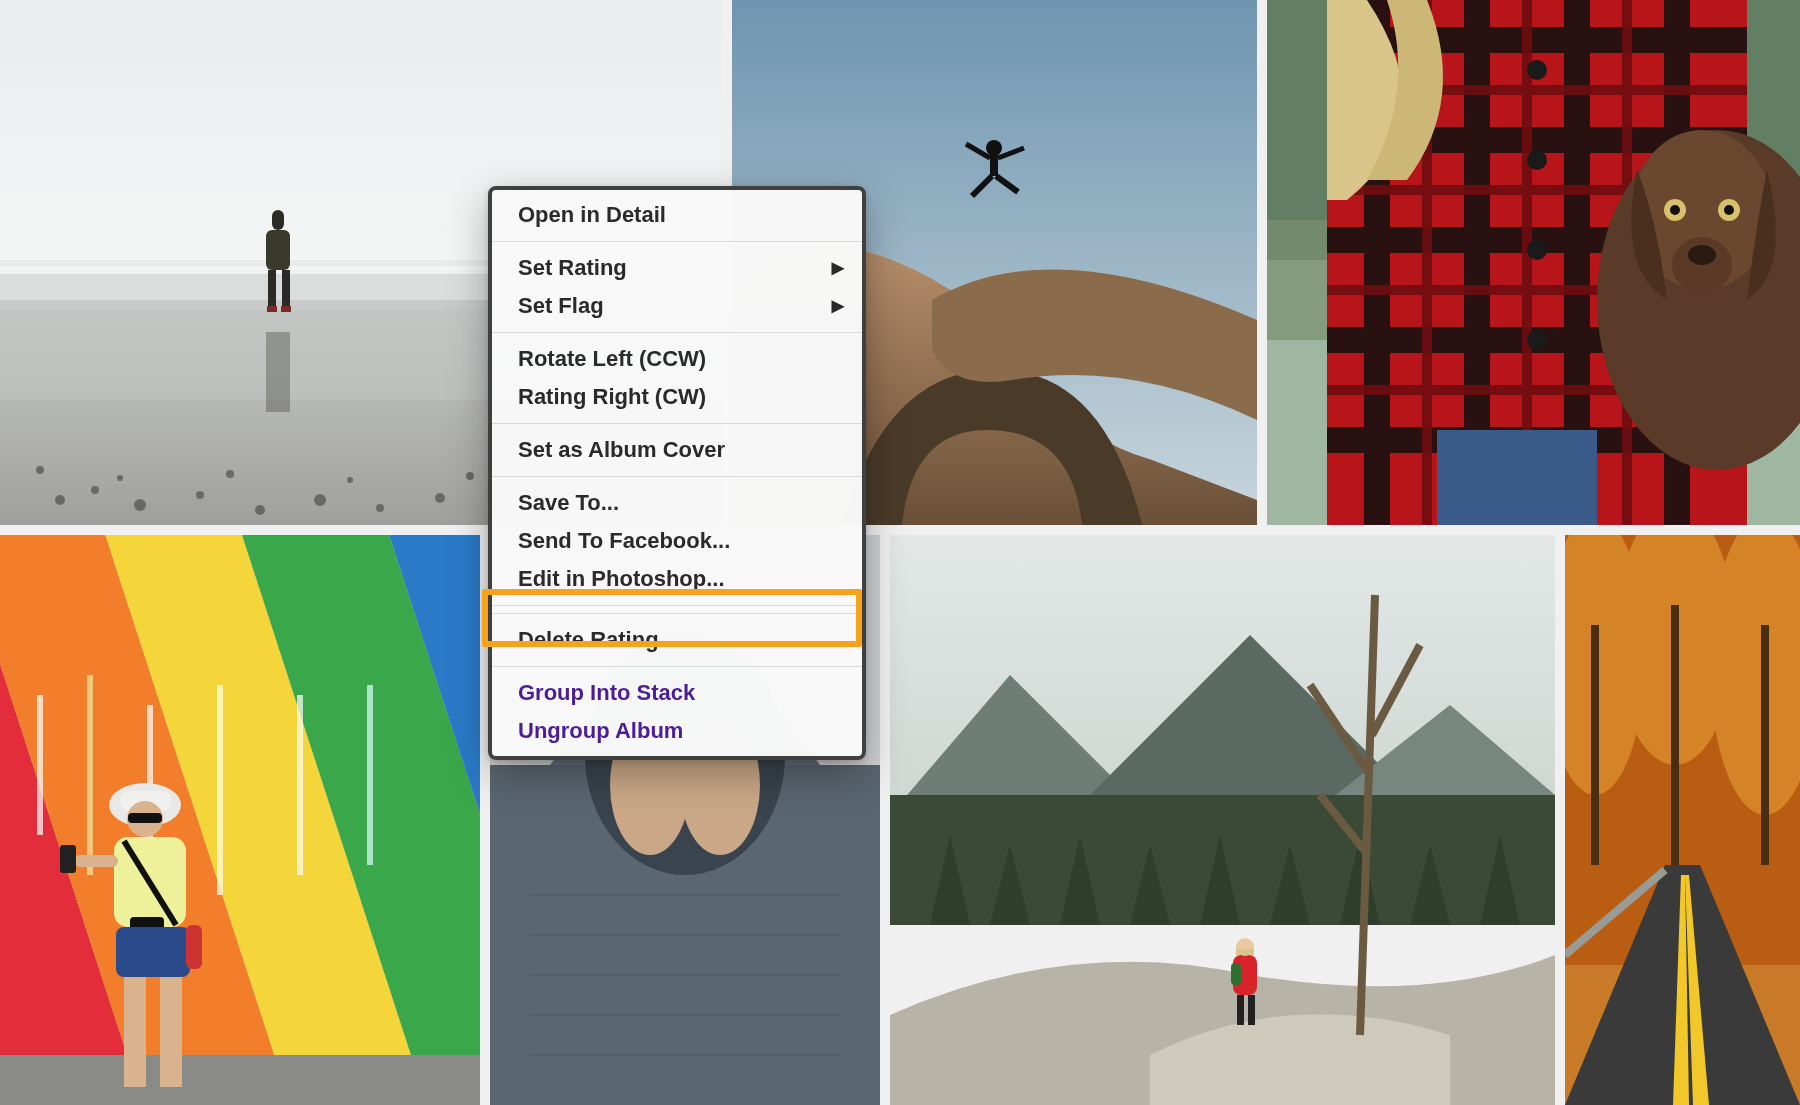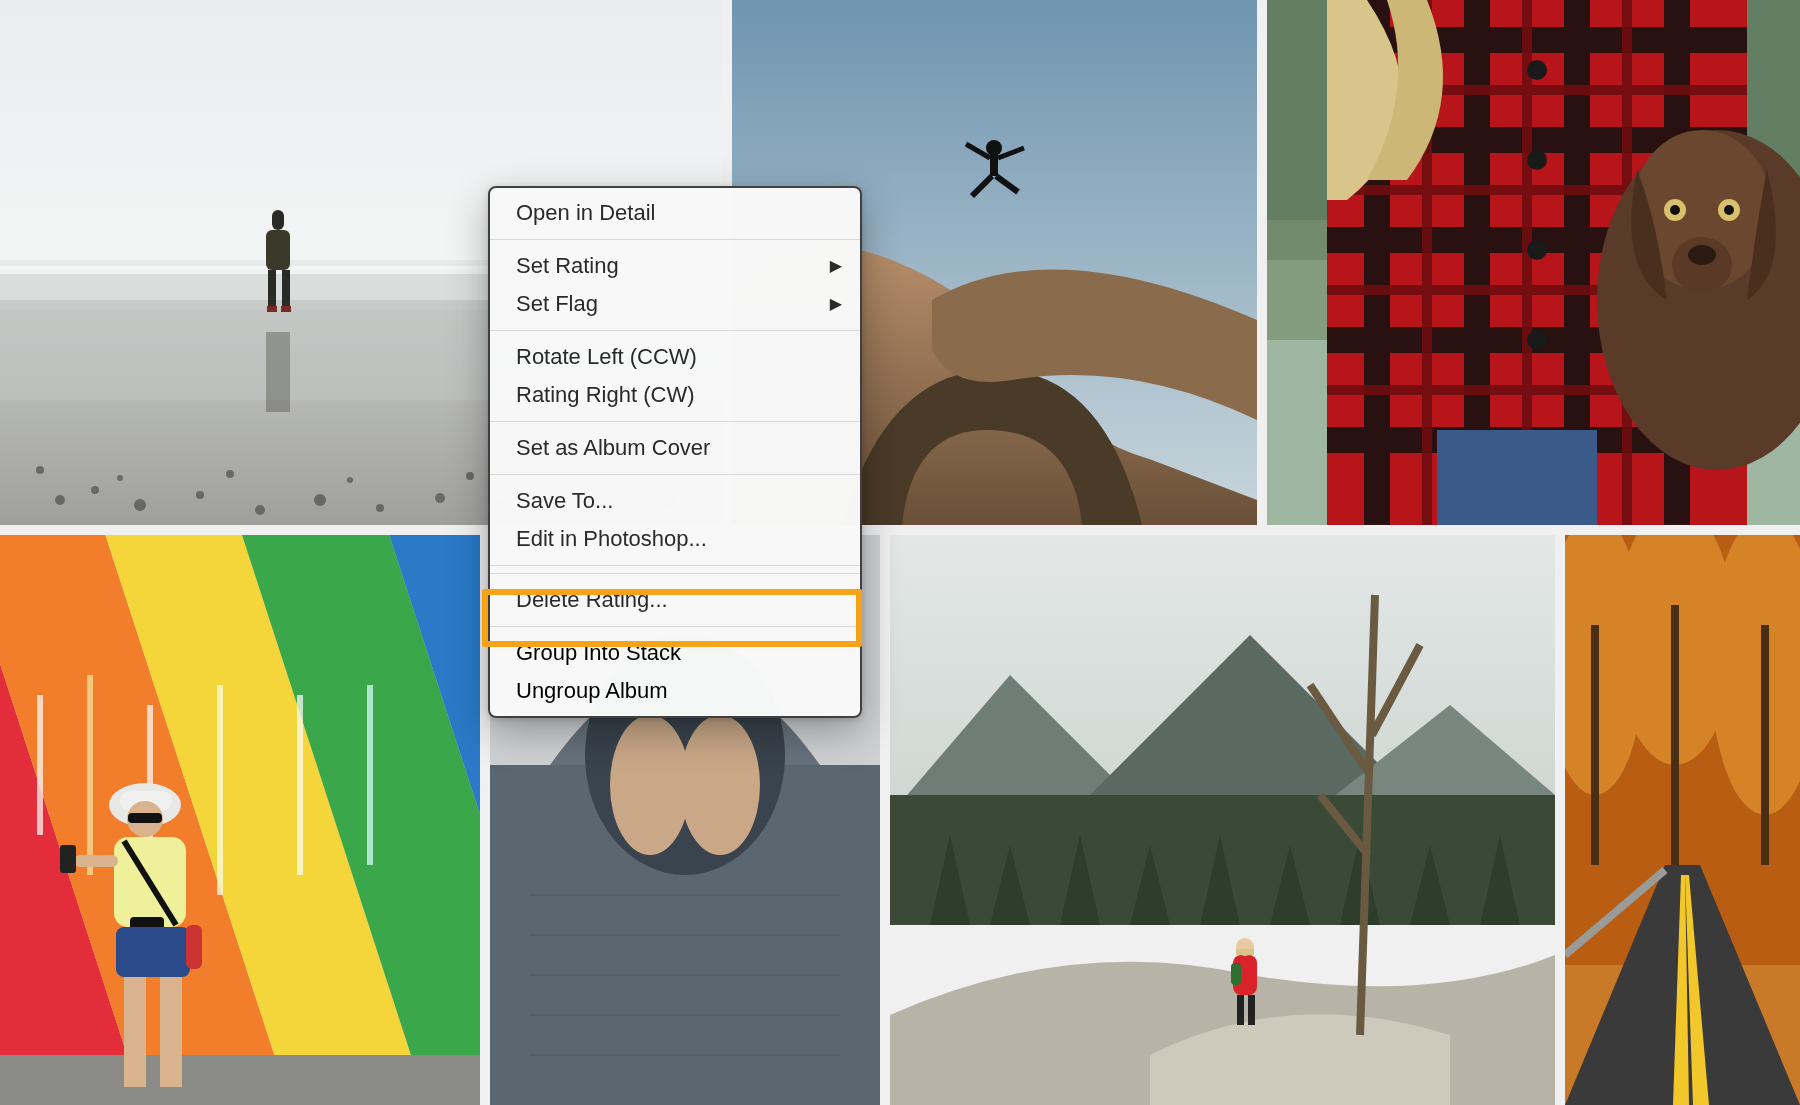--- a/index.html
+++ b/index.html
@@ -26,37 +26,38 @@
     display: block;
   }
 
   
   .context-menu {
     position: absolute;
     left: 488px;
     top: 186px;
     width: 370px;
     background: rgba(248,248,248,0.99);
-    border: 2px solid #404040;
+    border: 4px solid #404040;
     border-radius: 8px;
     box-shadow: 0 14px 40px rgba(0,0,0,0.30), 0 2px 6px rgba(0,0,0,0.15);
     padding: 6px 0;
+    font-weight: bold;
   }
   .menu-item {
     position: relative;
     display: flex;
     align-items: center;
     height: 38px;
     padding: 0 26px;
     font-size: 22px;
     color: #2a2a2a;
     white-space: nowrap;
   }
   .menu-item.disabled {
-    color: #000000;
+    color: #4c1d95;
   }
   .menu-sep {
     height: 1px;
     background: #d9d9d9;
     margin: 7px 0;
   }
   .submenu-arrow {
     font-size: 16px;
     color: #2a2a2a;
     line-height: 1;
@@ -403,20 +404,23 @@
   </div>
   <div class="menu-sep"></div>
   <div class="menu-item">
     <span>Set as Album Cover</span>
   </div>
   <div class="menu-sep"></div>
   <div class="menu-item">
     <span>Save To...</span>
   </div>
   <div class="menu-item">
+    <span>Send To Facebook...</span>
+  </div>
+  <div class="menu-item">
     <span>Edit in Photoshop...</span>
   </div>
   <div class="menu-sep"></div>
   <div class="menu-sep"></div>
   <div class="menu-item">
     <span>Delete Rating...</span>
   </div>
   <div class="menu-sep"></div>
   <div class="menu-item disabled">
     <span>Group Into Stack</span>

